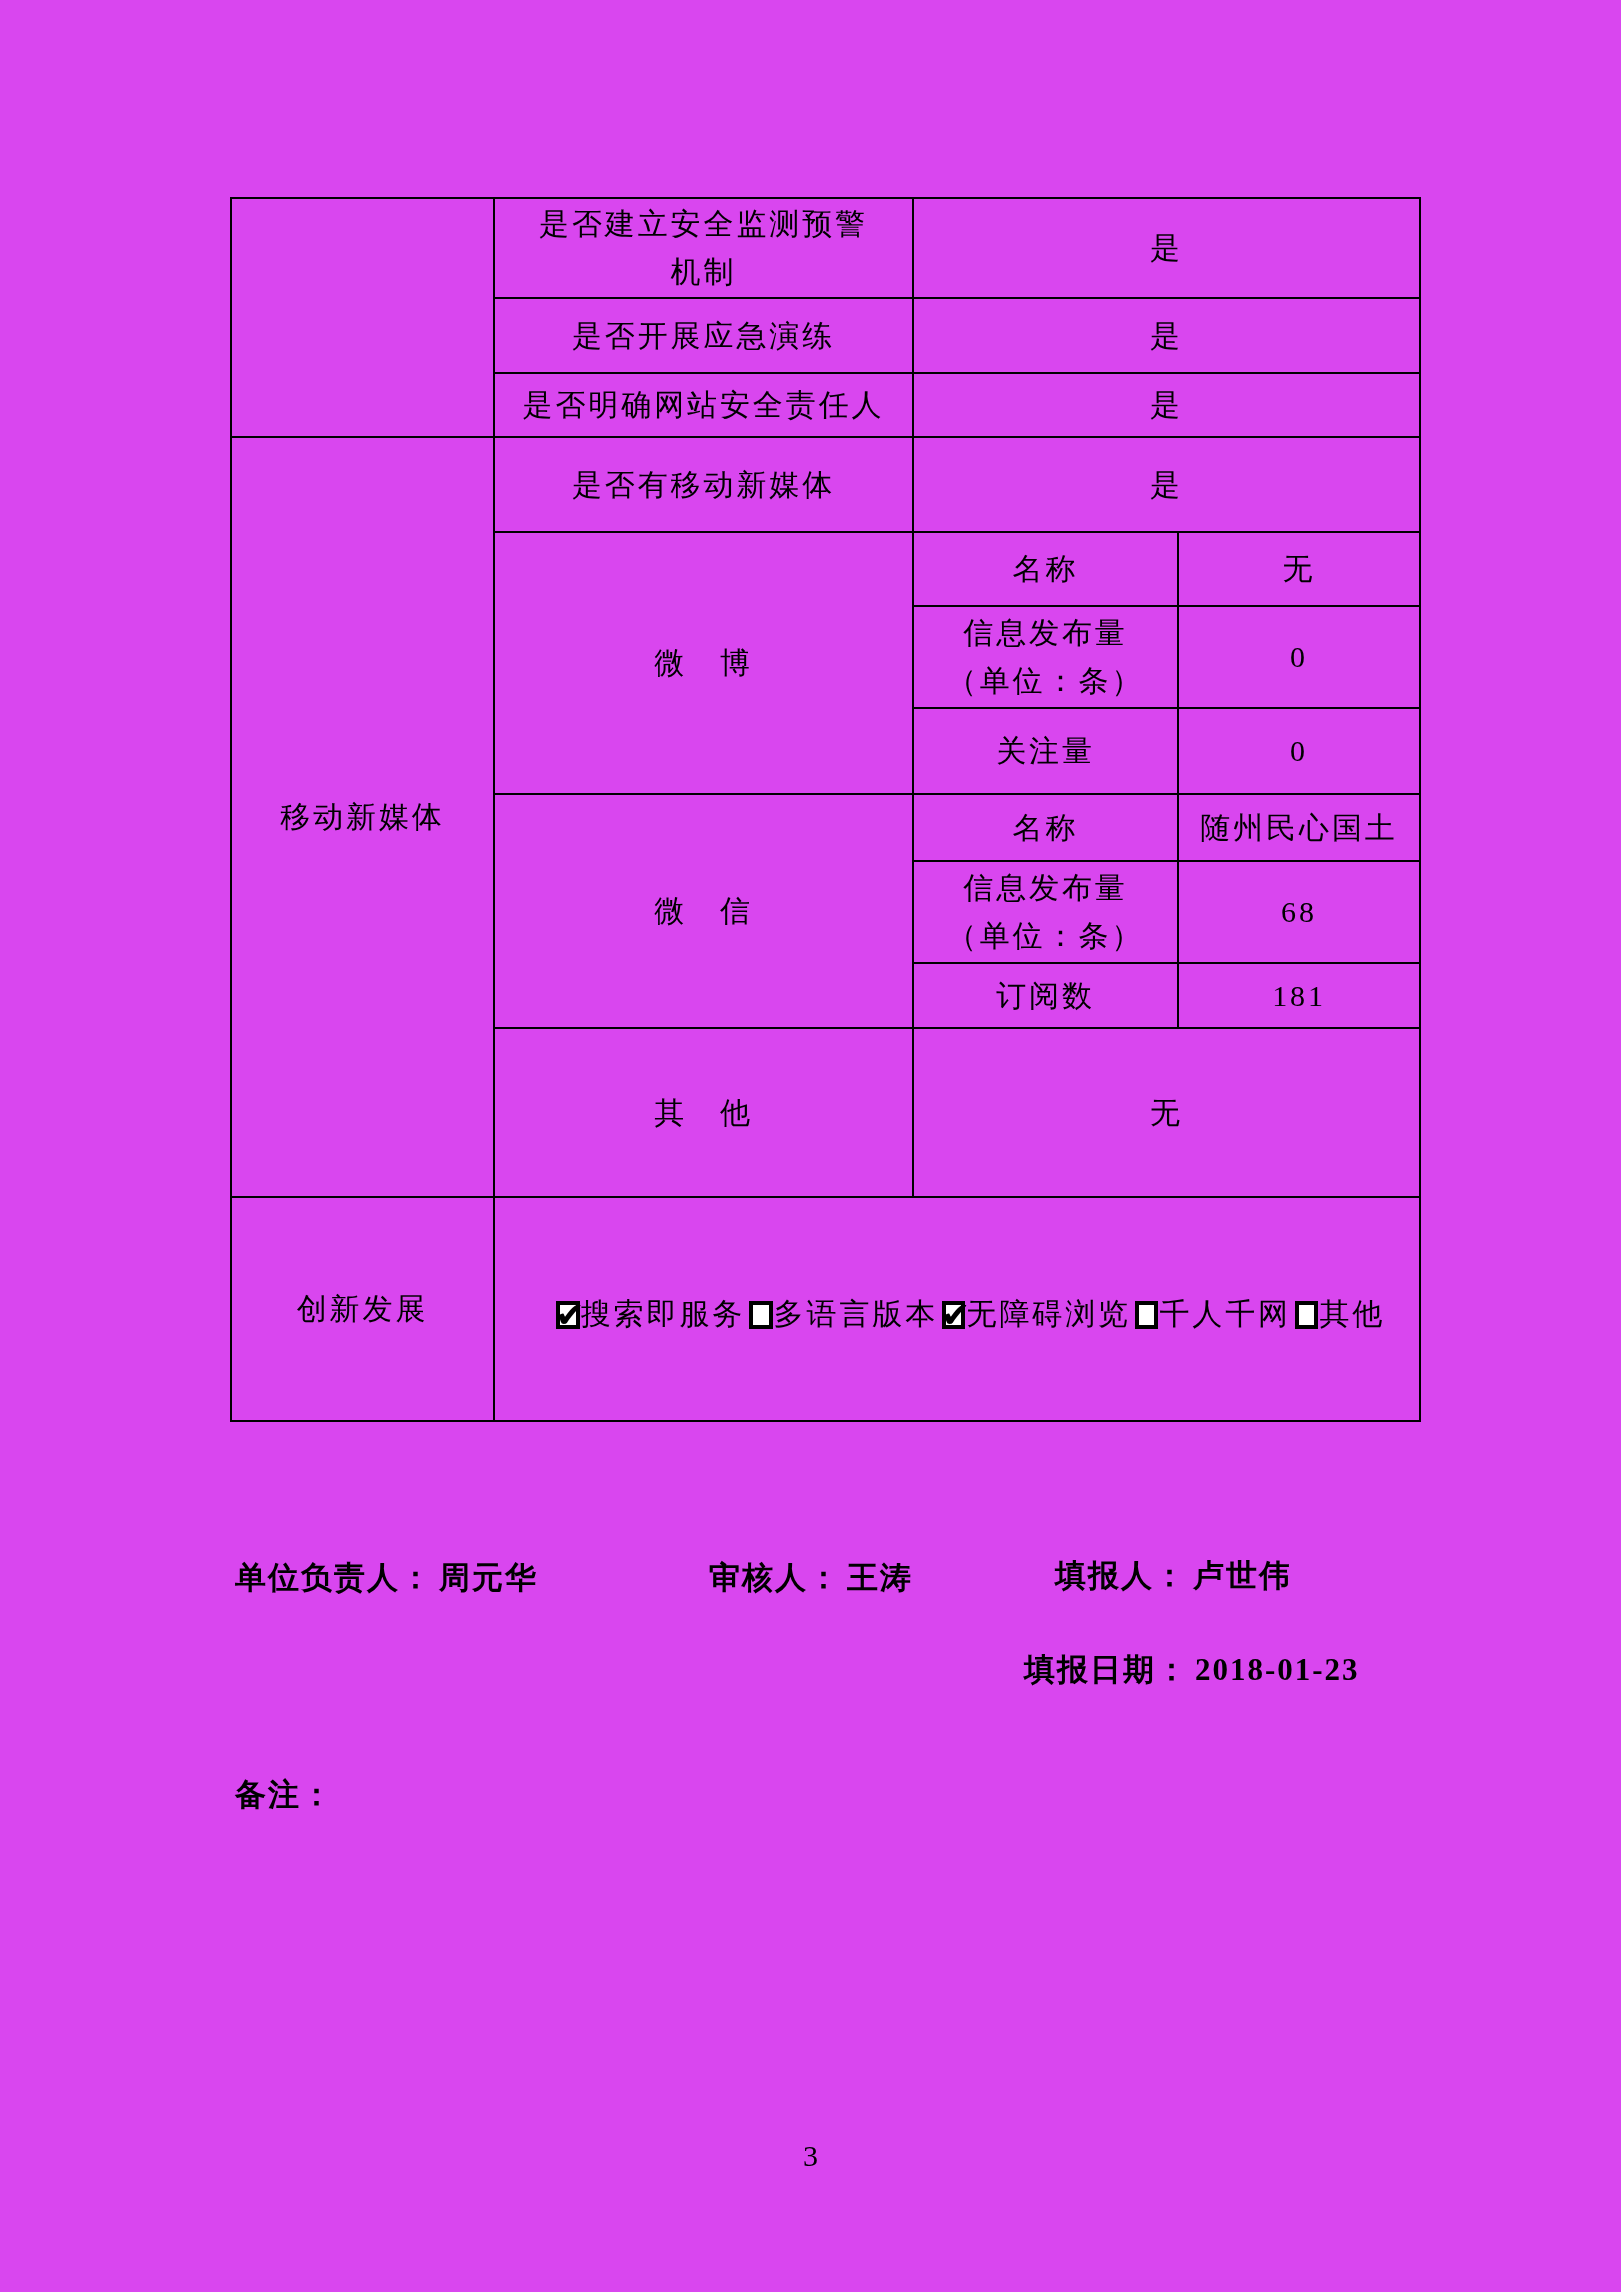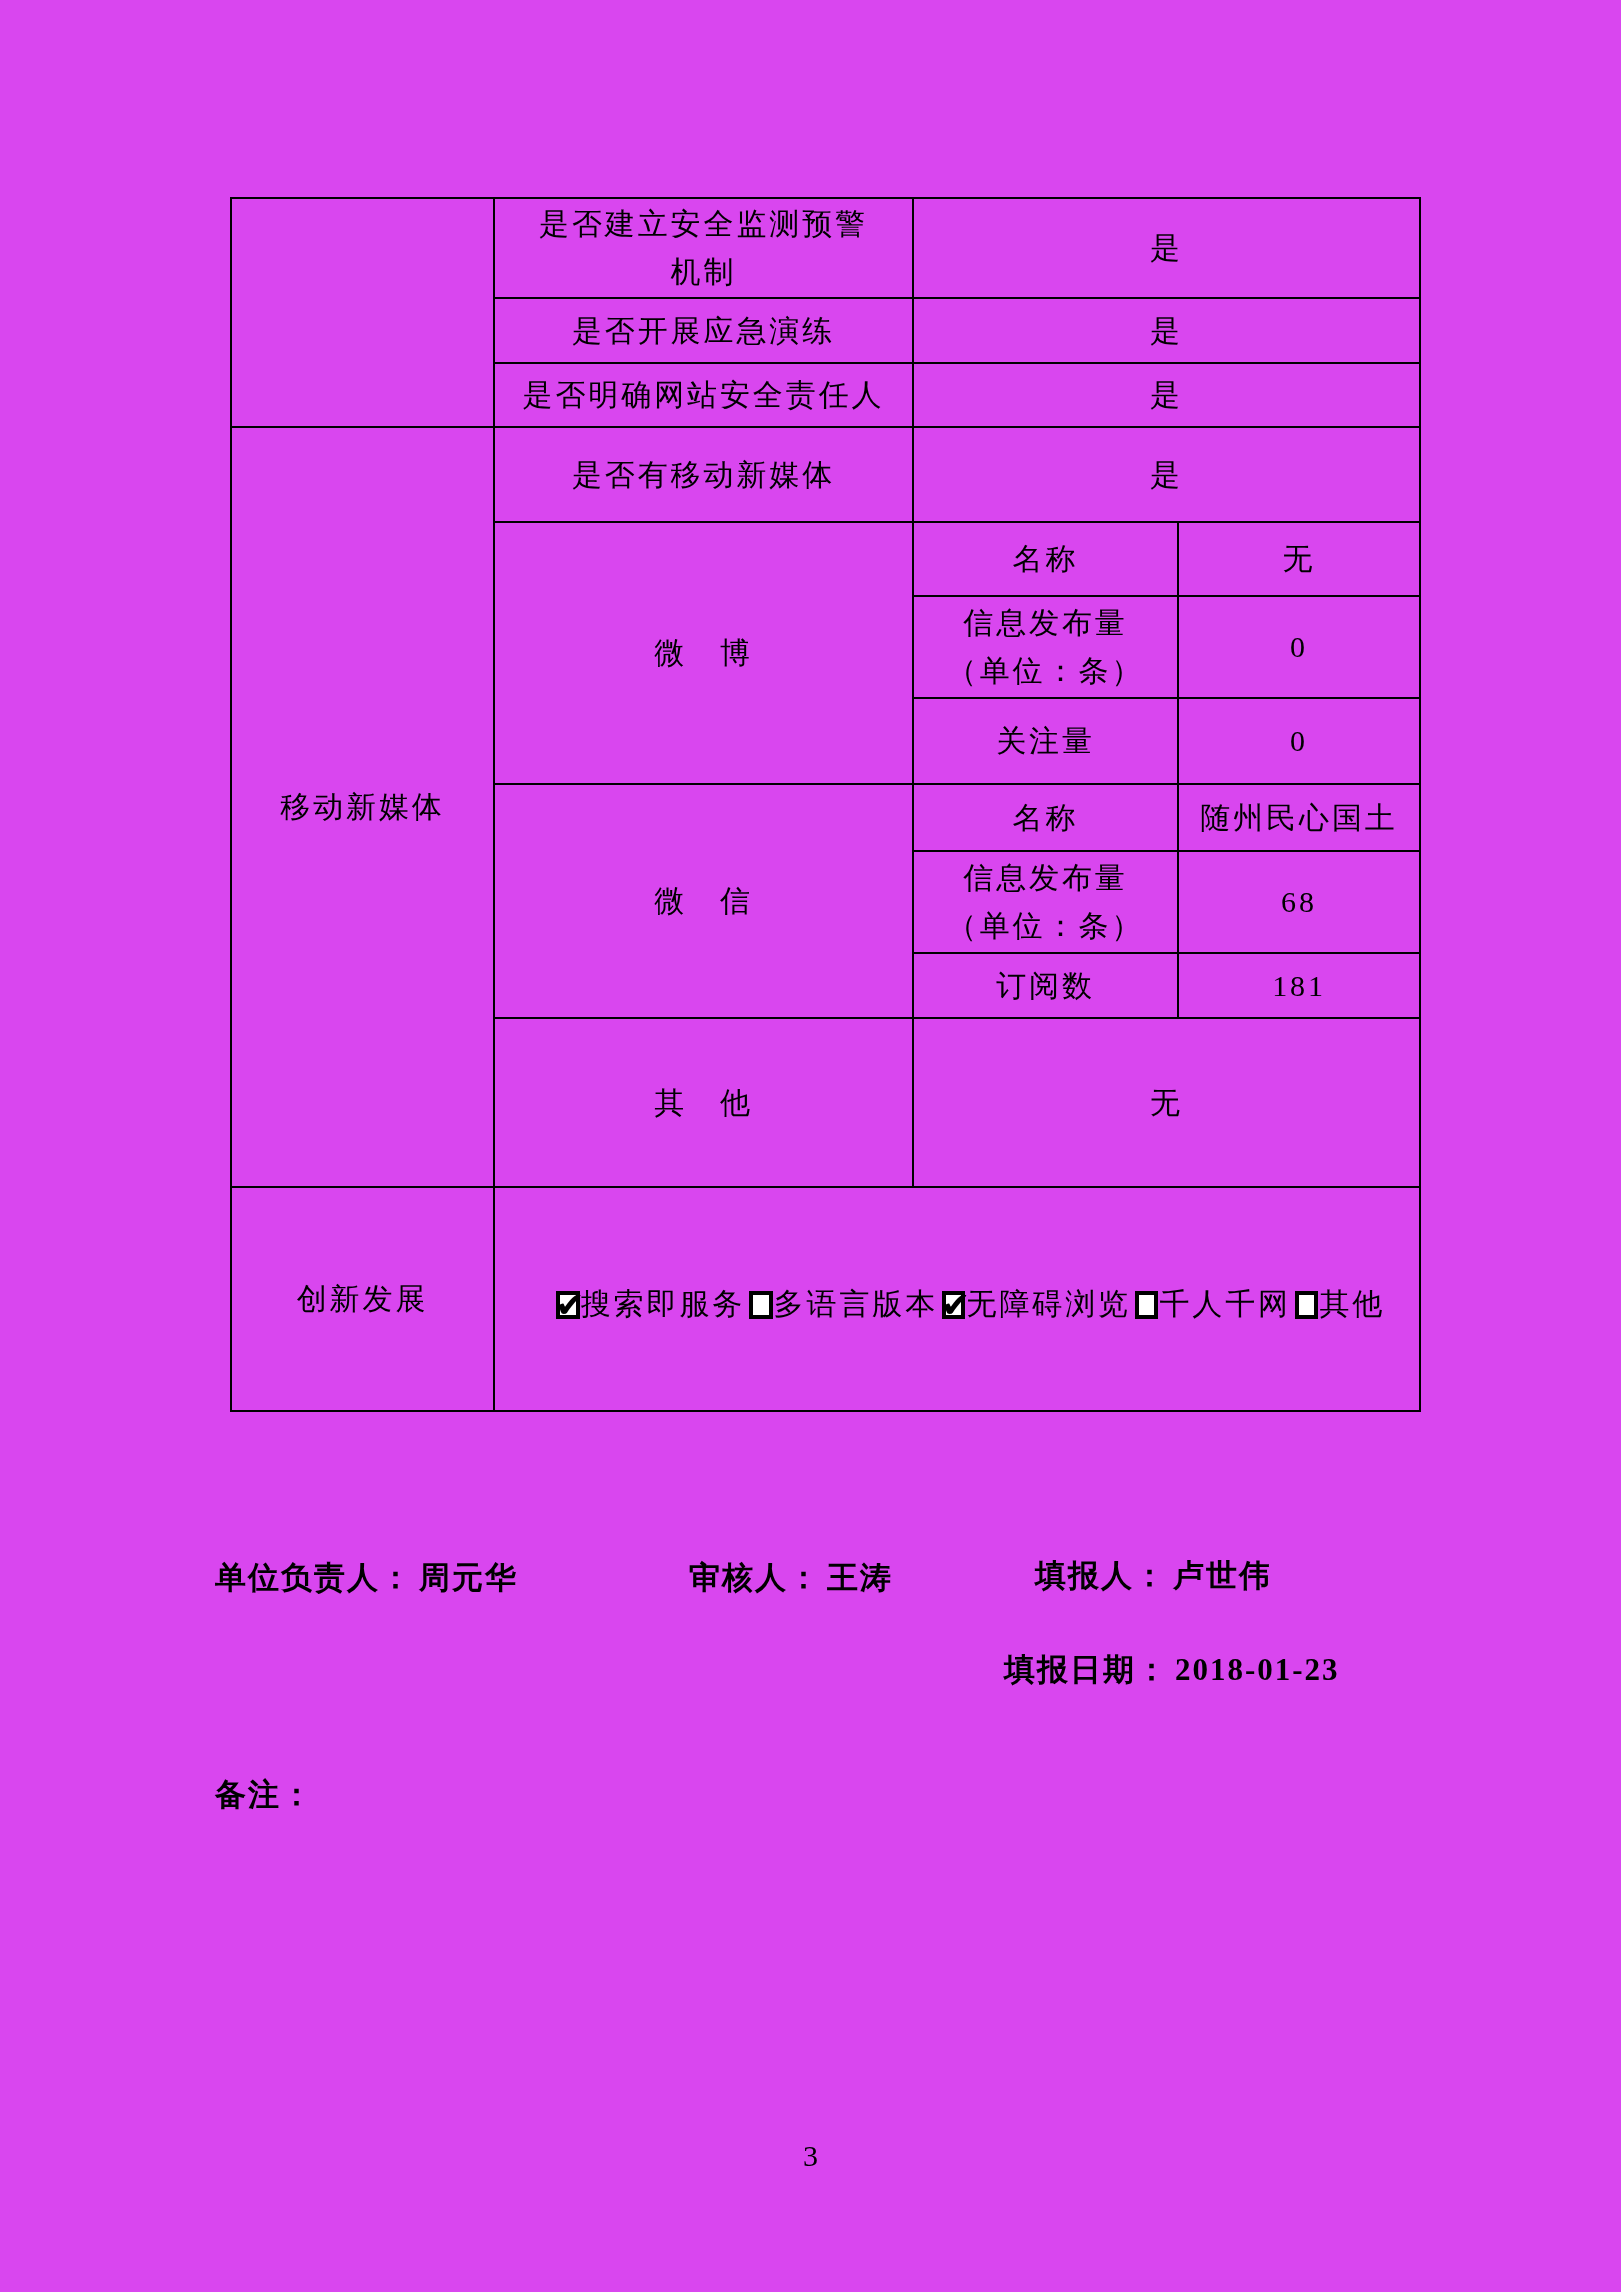--- a/index.html
+++ b/index.html
@@ -48,20 +48,21 @@
     position:absolute; left:-4.9px; top:-11.8px;
     font-family:"DejaVu Sans","Liberation Sans",sans-serif;
     font-size:35px; font-weight:bold; letter-spacing:0; line-height:1.2;
   }
 
   
   .f-item {
     position:absolute;
     font-weight:bold; font-size:31px; letter-spacing:2px;
     white-space:nowrap;
+    margin-left:20px;
   }
   .f-item .v { margin-left:5.9px; }
   #f-unit     { left:215px;  top:1557px; }
   #f-reviewer { left:689px;  top:1557px; }
   #f-filler   { left:1035px; top:1555px; }
   #f-phone    { left:215px;  top:1654px; }
   #f-date     { left:1004px; top:1649px; }
   #f-remark   { left:215px;  top:1774px; }
 
   .page-num {
@@ -82,21 +83,21 @@
         <col style="width:242px">
     </colgroup>
 
     <tbody>
         <tr style="height:100px">
       <td rowspan="3"></td>
       <td>是否建立安全监测预警
 机制</td>
       <td colspan="2" class="val">是</td>
     </tr>
-    <tr style="height:65px">
+    <tr style="height:75px">
       <td>是否开展应急演练</td>
       <td colspan="2" class="val">是</td>
     </tr>
     <tr style="height:64px">
       <td>是否明确网站安全责任人</td>
       <td colspan="2" class="val">是</td>
     </tr>
 
     <tr class="group-start" style="height:95px">
       <td rowspan="8">移动新媒体</td>

